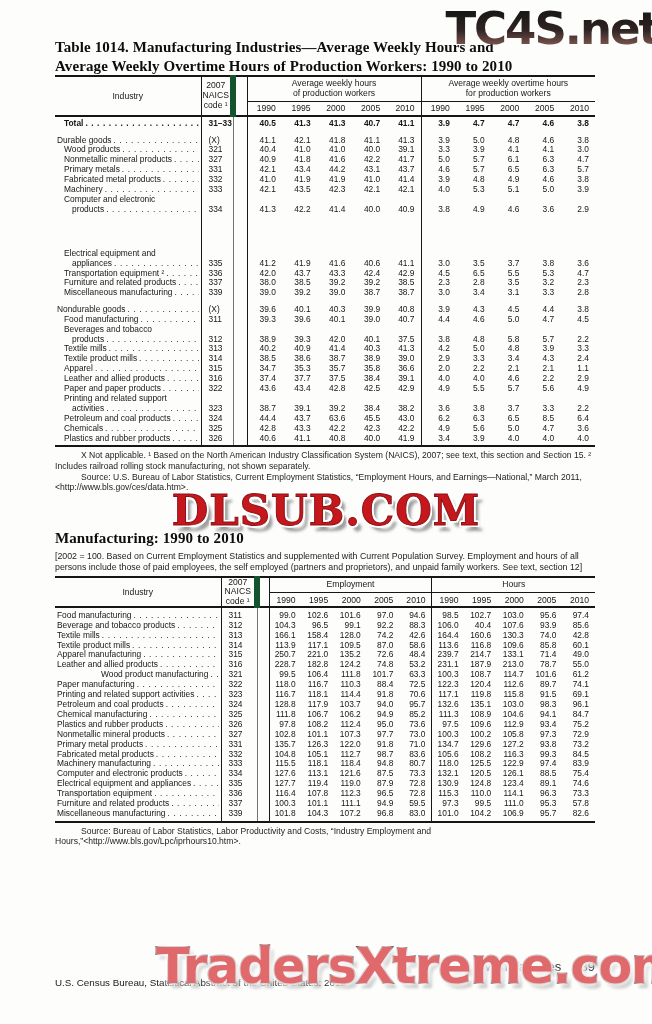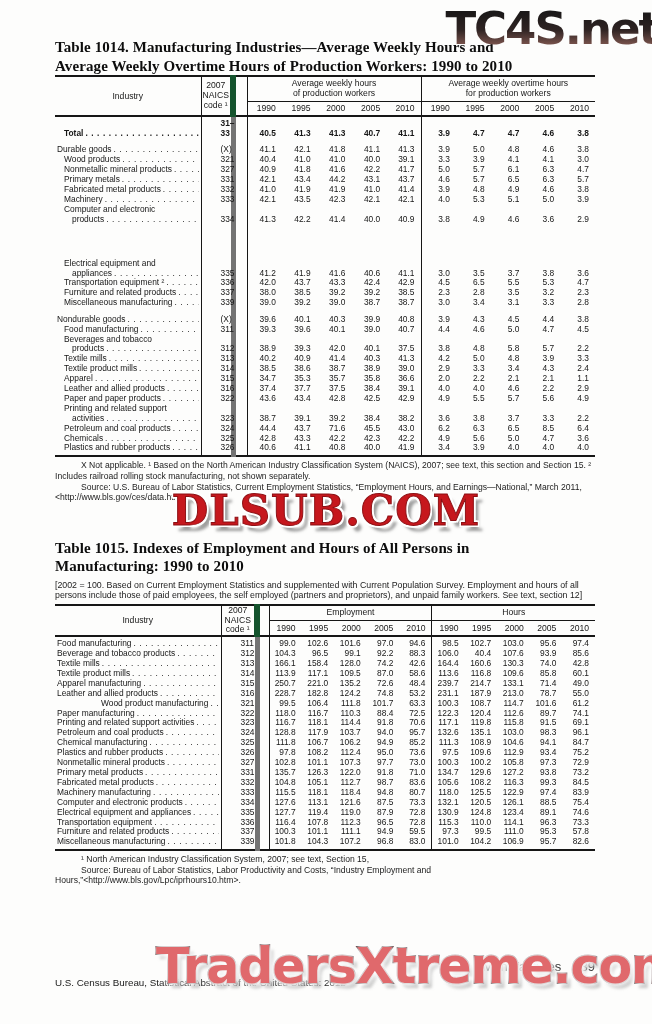--- a/index.html
+++ b/index.html
@@ -27,21 +27,21 @@
   .h-grp{border-bottom:1px solid #161616;vertical-align:middle;line-height:9.8px;padding:2px 0;}
   .h-grp.first{border-right:1px solid #161616;}
   .h-grp span{display:block;}
   tr.yrs th{border-bottom:2px solid #161616;text-align:right;padding:1.5px 6px 1.5px 0;}
   tr.yrs th.b-r{border-right:1px solid #161616;}
 
   tbody td{padding:0;vertical-align:bottom;line-height:9.9px;}
   tbody tr:first-child td{padding-top:2.5px;}
   tbody tr:last-child td{padding-bottom:2px;}
   td.lab{border-right:1px solid #161616;}
-  td.naics{border-right:5px solid #737373;padding-left:19px;}
+  td.naics{border-right:1px solid #737373;padding-left:7px;}
   td.gut{border-right:1px solid #161616;}
   td.val{text-align:right;padding-right:6px;}
   td.val.b-r{border-right:1px solid #161616;}
   tr.gaprow td{height:6.5px;}
   tr.bold td{font-weight:bold;}
   .l2{display:flex;align-items:center;}
   .l2 .txt{white-space:nowrap;}
   .dots{flex:1;overflow:hidden;white-space:nowrap;color:#222;margin:0 2px;}
   .dots::after{content:". . . . . . . . . . . . . . . . . . . . . . . . . . . . . . . . . . . . . . . . . . . . . . . . . . . . . . . . . . . .";letter-spacing:.6px;}
 
@@ -594,21 +594,21 @@
               <td class="lab">
                 <div class="l2" style="padding-left: 9px;">
                   <span class="txt">Petroleum and coal products</span>
                   <span class="dots"></span>
                 </div>
               </td>
               <td class="naics">324</td>
               <td class="gut"></td>
               <td class="val">44.4</td>
               <td class="val">43.7</td>
-              <td class="val">71.6</td>
+              <td class="val">63.6</td>
               <td class="val">45.5</td>
               <td class="val b-r">43.0</td>
               <td class="val">6.2</td>
               <td class="val">6.3</td>
               <td class="val">6.5</td>
               <td class="val">8.5</td>
               <td class="val">6.4</td>
             </tr>
             <tr>
               <td class="lab">
@@ -654,21 +654,20 @@
       </table>
 
       <div class="fn-block">
         <p class="fn">X Not applicable. ¹ Based on the North American Industry Classification System (NAICS), 2007; see text, this section and Section 15. ² Includes railroad rolling stock manufacturing, not shown separately.</p>
         <p class="fn">Source: U.S. Bureau of Labor Statistics, Current Employment Statistics, “Employment Hours, and Earnings—National,” March 2011, &lt;http://www.bls.gov/ces/data.htm&gt;.</p>
       </div>
     </section>
 
     <section>
       <h1 class="tbl-title t1015-title">
-        <span>Table 1015. Indexes of Employment and Hours of All Persons in</span>
         <span>Manufacturing: 1990 to 2010</span>
       </h1>
       <p class="note">[2002 = 100. Based on Current Employment Statistics and supplemented with Current Population Survey. Employment and hours of all persons include those of paid employees, the self employed (partners and proprietors), and unpaid family workers. See text, section 12]</p>
 
       <table>
         <colgroup>
           <col style="width:166px">
             <col style="width:36px">
             <col style="width:12px">
           <col style="width:32.6px">
@@ -1129,21 +1128,20 @@
               <td class="val">101.0</td>
               <td class="val">104.2</td>
               <td class="val">106.9</td>
               <td class="val">95.7</td>
               <td class="val">82.6</td>
             </tr>
           </tbody>
       </table>
 
       <div class="fn-block">
-        <p class="fn">¹ North American Industry Classification System, 2007; see text, Section 15,</p>
         <p class="fn">Source: Bureau of Labor Statistics, Labor Productivity and Costs, “Industry Employment and Hours,”&lt;http://www.bls.gov/Lpc/iprhours10.htm&gt;.</p>
       </div>
     </section>
   </div>
 
   <div class="pagenum">
     <span>Manufactures</span><span class="num">639</span>
   </div>
   <div class="credit">U.S. Census Bureau, Statistical Abstract of the United States: 2012</div>
 

